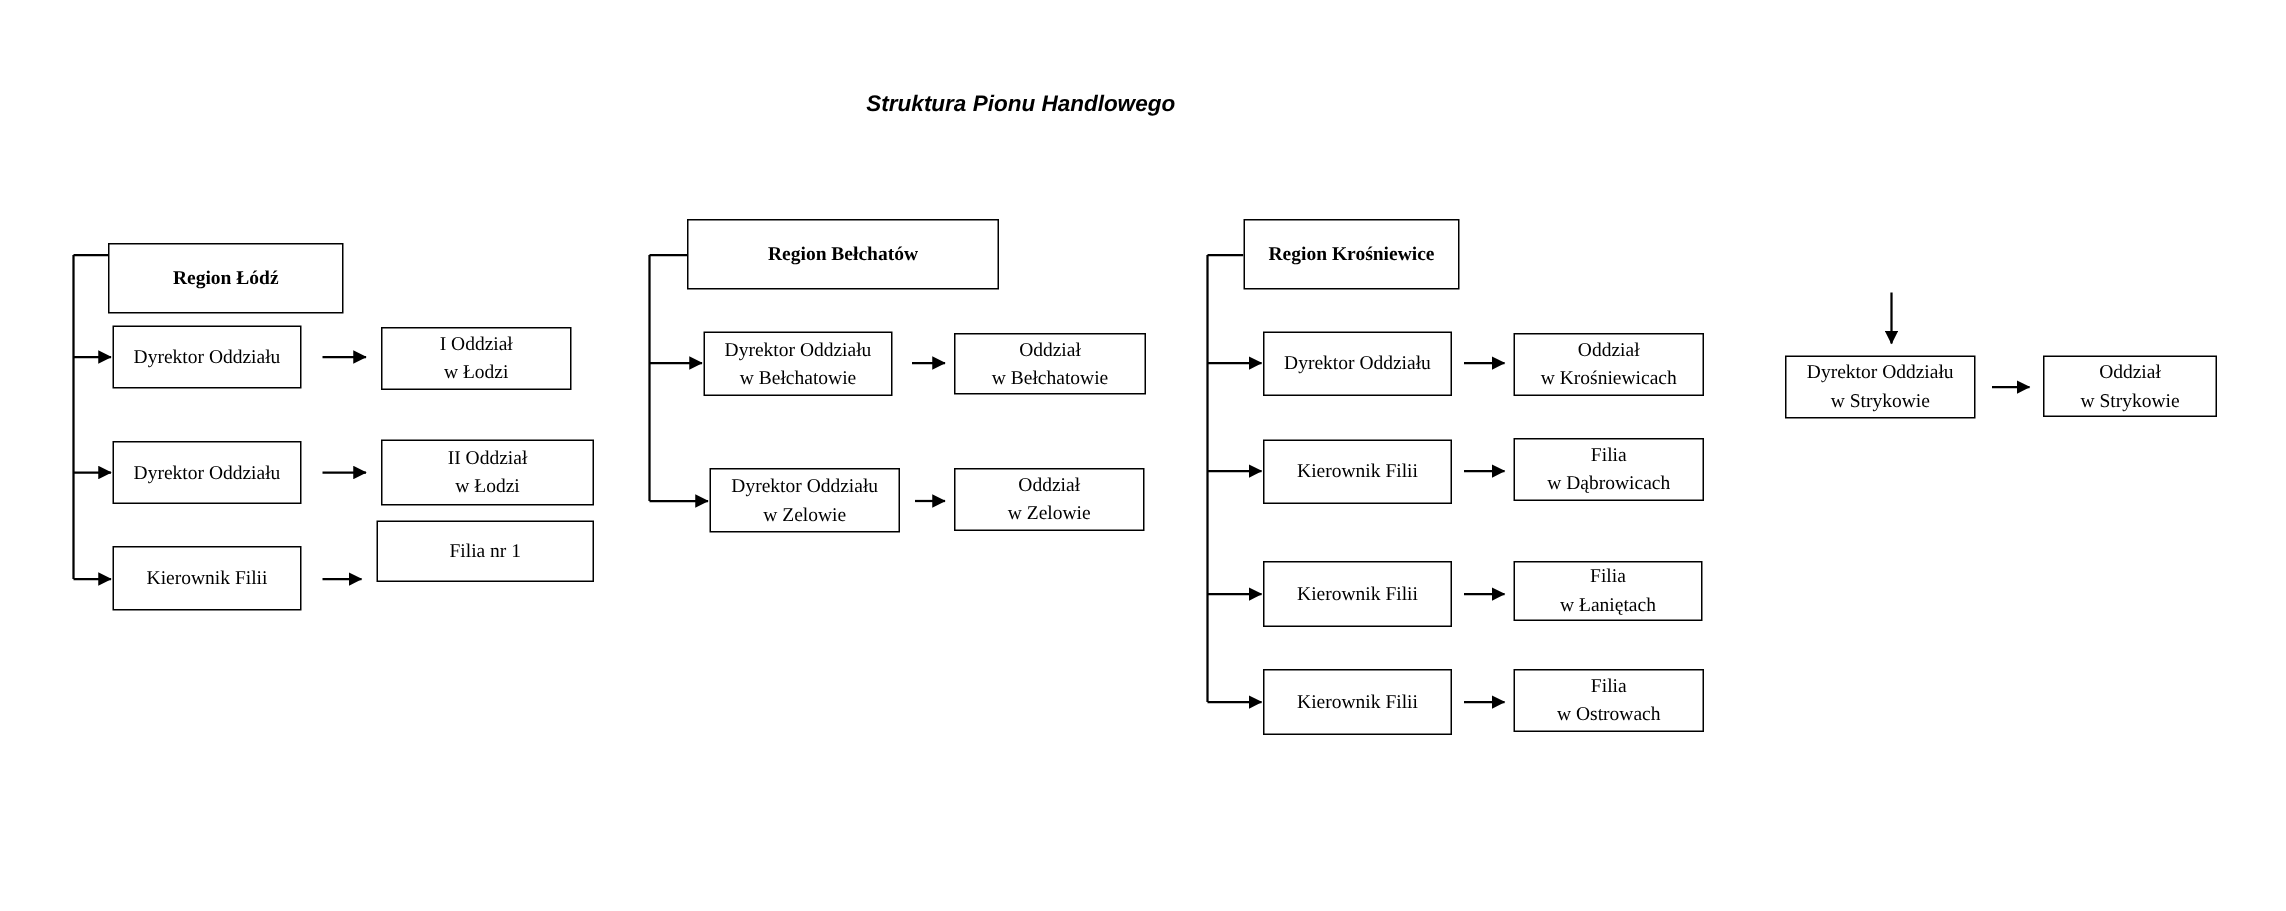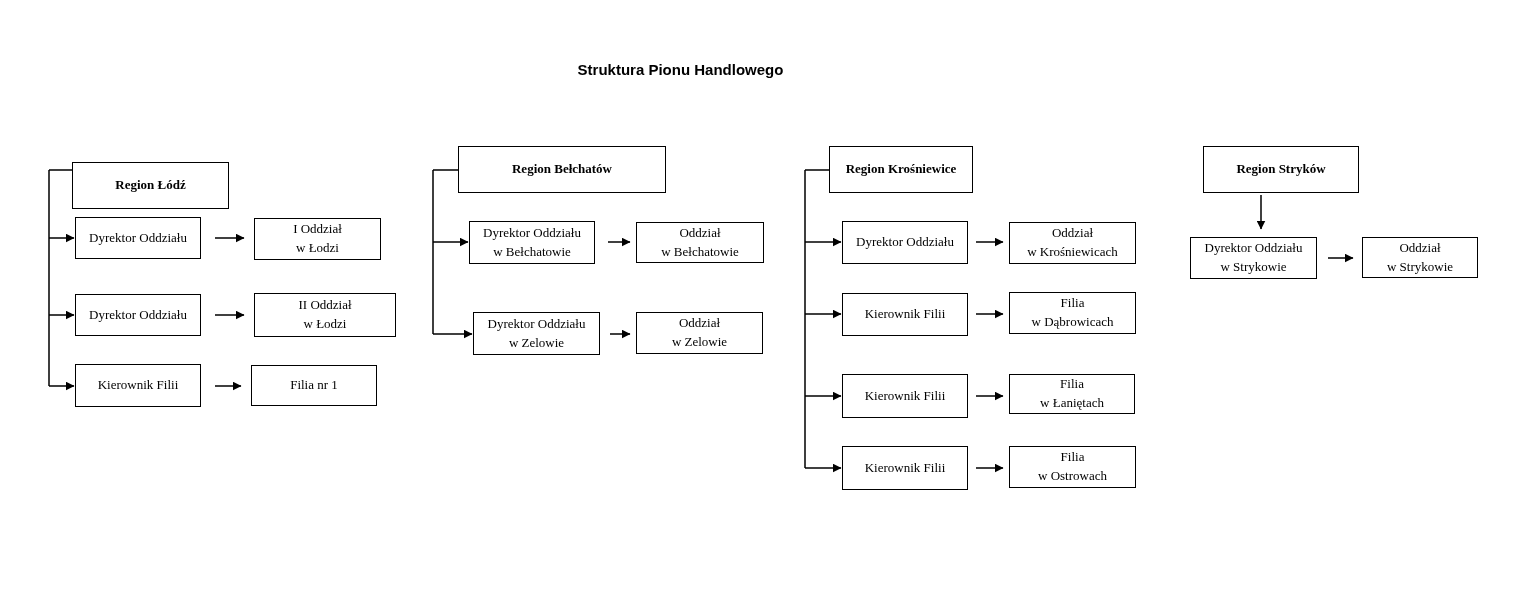--- a/index.html
+++ b/index.html
@@ -12,20 +12,21 @@
     overflow:hidden;
   }
   .title{
     position:absolute;
     left:0;top:61px;width:1361px;
     text-align:center;
     font-family:"Liberation Sans", sans-serif;
     font-weight:bold;
     font-size:15px;
     color:#000;
+    font-style:italic;
   }
   .box{
     position:absolute;
     border:1.5px solid #000;
     background:#fff;
     display:flex;
     align-items:center;
     justify-content:center;
     text-align:center;
     font-size:13px;
@@ -81,21 +82,21 @@
   </svg>
 
   <div class="box header" style="left:72px;top:162px;width:157px;height:47px">Region Łódź</div>
   <div class="box" style="left:75px;top:217px;width:126px;height:42px">Dyrektor Oddziału</div>
   <div class="box" style="left:254px;top:218px;width:127px;height:42px">I Oddział
 w Łodzi</div>
   <div class="box" style="left:75px;top:294px;width:126px;height:42px">Dyrektor Oddziału</div>
   <div class="box" style="left:254px;top:293px;width:142px;height:44px">II Oddział
 w Łodzi</div>
   <div class="box" style="left:75px;top:364px;width:126px;height:43px">Kierownik Filii</div>
-  <div class="box" style="left:251px;top:365px;width:126px;height:41px">Filia nr 1</div>
+  <div class="box" style="left:251px;top:347px;width:145px;height:41px">Filia nr 1</div>
 
   <div class="box header" style="left:458px;top:146px;width:208px;height:47px">Region Bełchatów</div>
   <div class="box" style="left:469px;top:221px;width:126px;height:43px">Dyrektor Oddziału
 w Bełchatowie</div>
   <div class="box" style="left:636px;top:222px;width:128px;height:41px">Oddział
 w Bełchatowie</div>
   <div class="box" style="left:473px;top:312px;width:127px;height:43px">Dyrektor Oddziału
 w Zelowie</div>
   <div class="box" style="left:636px;top:312px;width:127px;height:42px">Oddział
 w Zelowie</div>
@@ -107,19 +108,18 @@
   <div class="box" style="left:842px;top:293px;width:126px;height:43px">Kierownik Filii</div>
   <div class="box" style="left:1009px;top:292px;width:127px;height:42px">Filia
 w Dąbrowicach</div>
   <div class="box" style="left:842px;top:374px;width:126px;height:44px">Kierownik Filii</div>
   <div class="box" style="left:1009px;top:374px;width:126px;height:40px">Filia
 w Łaniętach</div>
   <div class="box" style="left:842px;top:446px;width:126px;height:44px">Kierownik Filii</div>
   <div class="box" style="left:1009px;top:446px;width:127px;height:42px">Filia
 w Ostrowach</div>
 
-  <div class="box header" style="left:1203px;top:146px;width:156px;height:47px">Region Stryków</div>
   <div class="box" style="left:1190px;top:237px;width:127px;height:42px">Dyrektor Oddziału
 w Strykowie</div>
   <div class="box" style="left:1362px;top:237px;width:116px;height:41px">Oddział
 w Strykowie</div>
 
 </div>
 
 </body></html>

